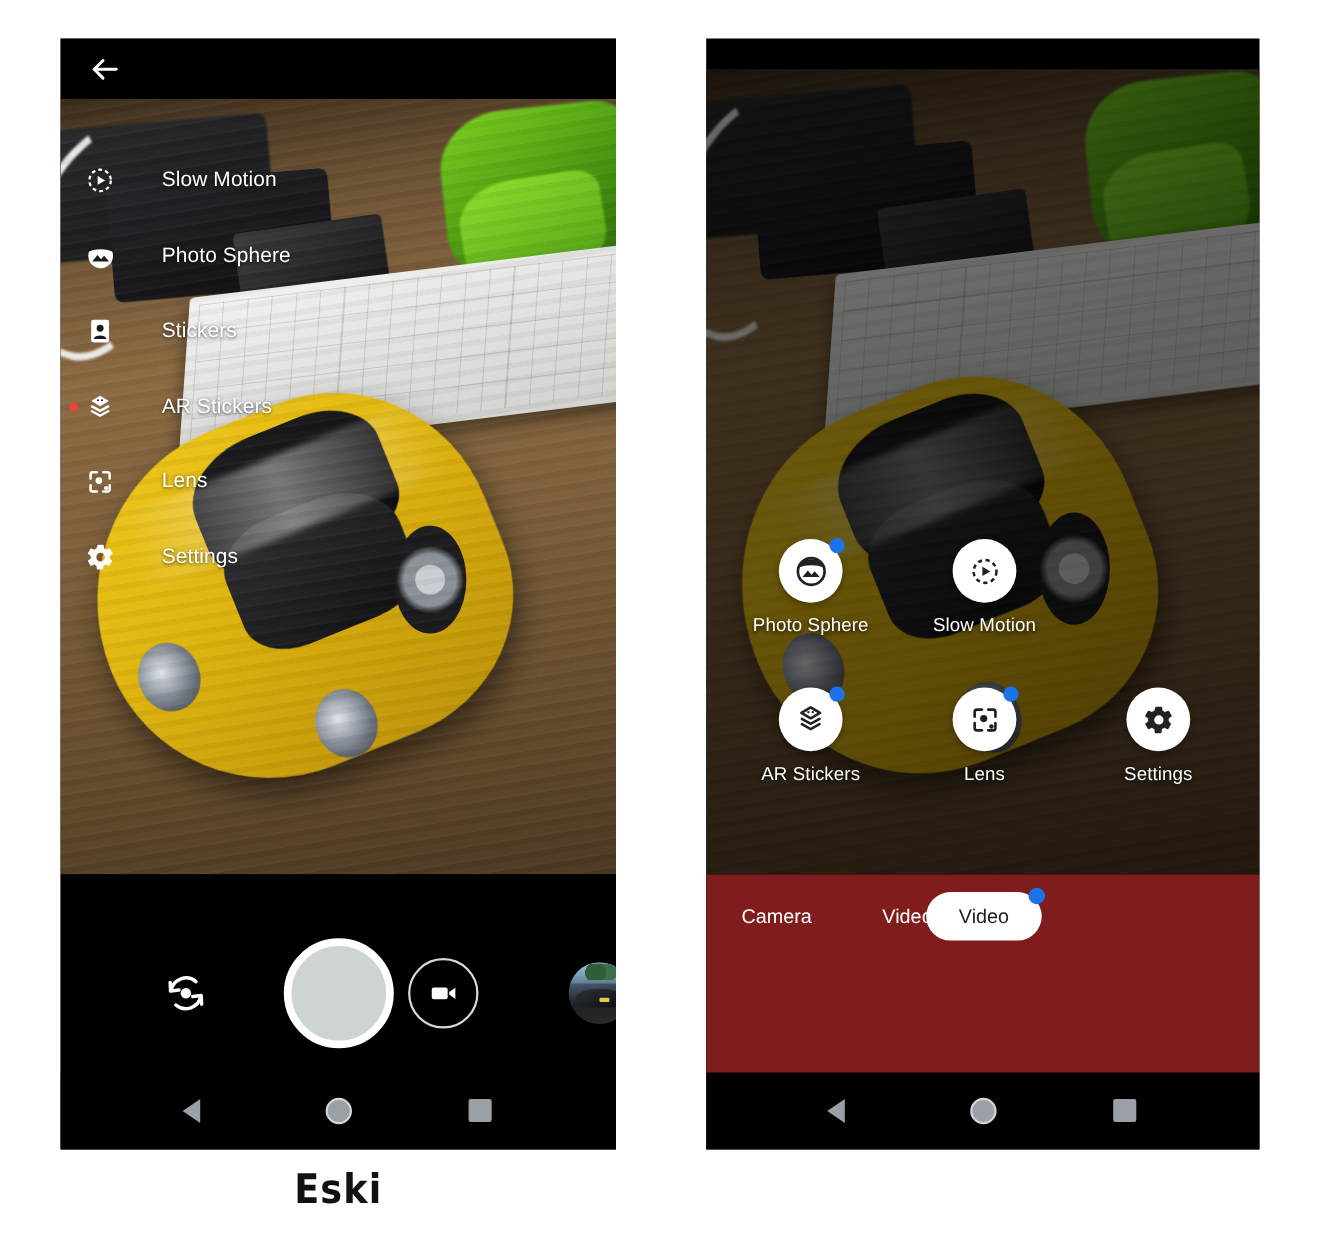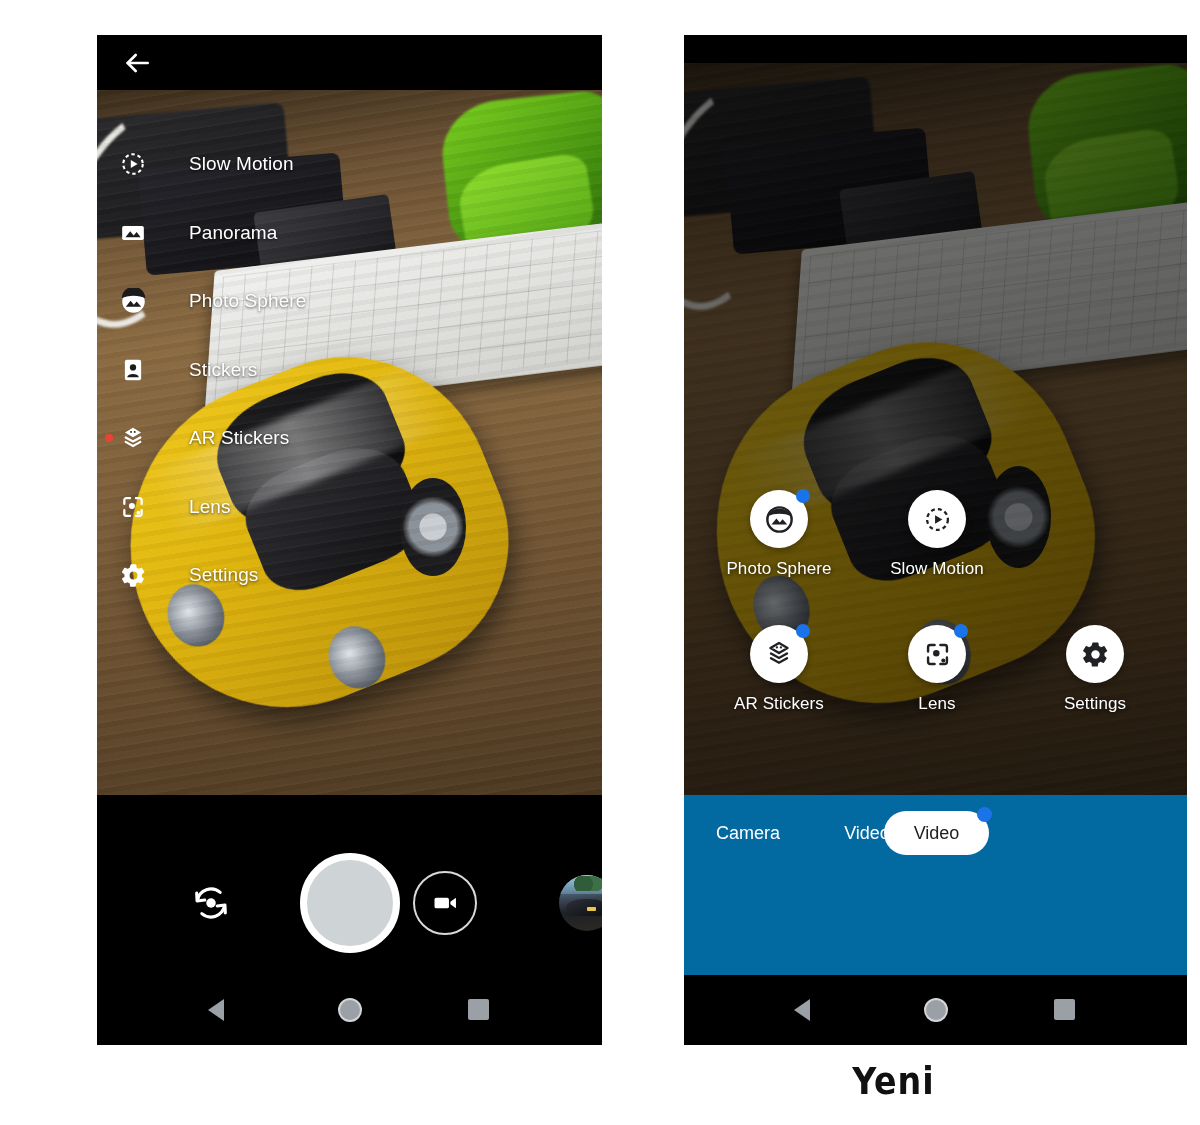--- a/index.html
+++ b/index.html
@@ -9,21 +9,20 @@
     font-family: "Liberation Sans", sans-serif;
     overflow: hidden;
   }
   .stage { position: relative; width: 1200px; height: 1125px; background:#fff; }
 
   
   .phone {
     position: absolute;
     background: #000;
     overflow: hidden;
-    margin-left: 42px;
   }
   #phone-old  { left: 55px;  top: 35px; width: 505px; height: 1010px; }
   #phone-new  { left: 642px; top: 35px; width: 503px; height: 1010px; }
 
   
   .preview { position: absolute; left:0; right:0; overflow:hidden; }
   #preview-old { top: 55px;  height: 705px; }
   #preview-new { top: 28px;  height: 732px; }
 
   .scene { position:absolute; inset:0; overflow:hidden;
@@ -127,21 +126,21 @@
   .grid-wrap{ position:absolute; left:0; top:0; width:100%; height:100%; }
   .gitem{ position:absolute; width:120px; text-align:center; }
   .gcircle{ position:relative; width:58px; height:58px; margin:0 auto; border-radius:50%;
             background:#fff; display:flex; align-items:center; justify-content:center;
             cursor:pointer; box-shadow:0 2px 6px rgba(0,0,0,.35); }
   .gcircle .bdot{ position:absolute; right:-2px; top:-1px; width:14px; height:14px;
                   border-radius:50%; background:#1a73e8; }
   .glabel{ margin-top:11px; color:#fff; font-size:17px; font-weight:500;
            text-shadow:0 1px 4px rgba(0,0,0,.8); letter-spacing:.1px;}
 
-  .bottombar-new{ position:absolute; left:0; top:760px; width:100%; height:250px; background:#0369a1; }
+  .bottombar-new{ position:absolute; left:0; top:760px; width:100%; height:250px; background:#7f1d1d; }
   .tabs{ position:absolute; left:0; top:16px; width:100%; height:44px; }
   .tab{ position:absolute; top:0; height:44px; line-height:44px; color:#fff;
         font-size:18px; font-weight:400; cursor:pointer; }
   .tab-camera{ left:4px; width:120px; text-align:center; }
   .tab-video { left:128px; width:110px; text-align:center; }
   .tab-more  { left:200px; width:105px; text-align:center; background:#fff; color:#202124;
                border-radius:22px; font-weight:500; }
   .tab-more .bdot{ position:absolute; right:-3px; top:-4px; width:15px; height:15px;
                    border-radius:50%; background:#1a73e8; }
 
@@ -204,29 +203,20 @@
       <div class="menu-row">
         <div class="mi">
           <svg viewBox="0 0 24 24" width="26" height="26" fill="none" stroke="#fff" stroke-width="1.9">
             <circle cx="12" cy="12" r="9" stroke-dasharray="3.2 2.6"></circle>
             <path d="M10 8.3 L16.2 12 L10 15.7 Z" fill="#fff" stroke="none"></path>
           </svg>
         </div>
         <div class="ml">Slow Motion</div>
       </div>
 
-      <div class="menu-row">
-        <div class="mi">
-          <svg viewBox="0 0 24 24" width="26" height="26">
-            <rect x="2" y="5.5" width="20" height="13" rx="1.6" fill="#fff"></rect>
-            <path d="M5 16 L9.4 10.4 L12.6 14.2 L15.4 11 L19 16 Z" fill="#1b1b1b"></path>
-          </svg>
-        </div>
-        <div class="ml">Panorama</div>
-      </div>
 
       <div class="menu-row">
         <div class="mi">
           <svg viewBox="0 0 24 24" width="27" height="27">
             <circle cx="12" cy="12" r="10" fill="#fff"></circle>
             <path d="M1.6 9.2 A 10 10 0 0 1 22.4 9.2 A 13 6 0 0 0 1.6 9.2 Z" fill="#1b1b1b"></path>
             <path d="M5.2 16.6 L9.4 11.4 L12.3 14.8 L14.8 11.9 L18.8 16.6 Z" fill="#1b1b1b"></path>
           </svg>
         </div>
         <div class="ml">Photo Sphere</div>
@@ -420,15 +410,15 @@
     </div>
 
     <div class="navbar">
       <div class="nav-back"></div>
       <div class="nav-home"></div>
       <div class="nav-recent"></div>
     </div>
 
   </div>
 
-  <div class="caption" id="caption-new">Yeni</div>
+  <div class="caption" id="caption-old">Eski</div>
 
 </div>
 
 </body></html>

